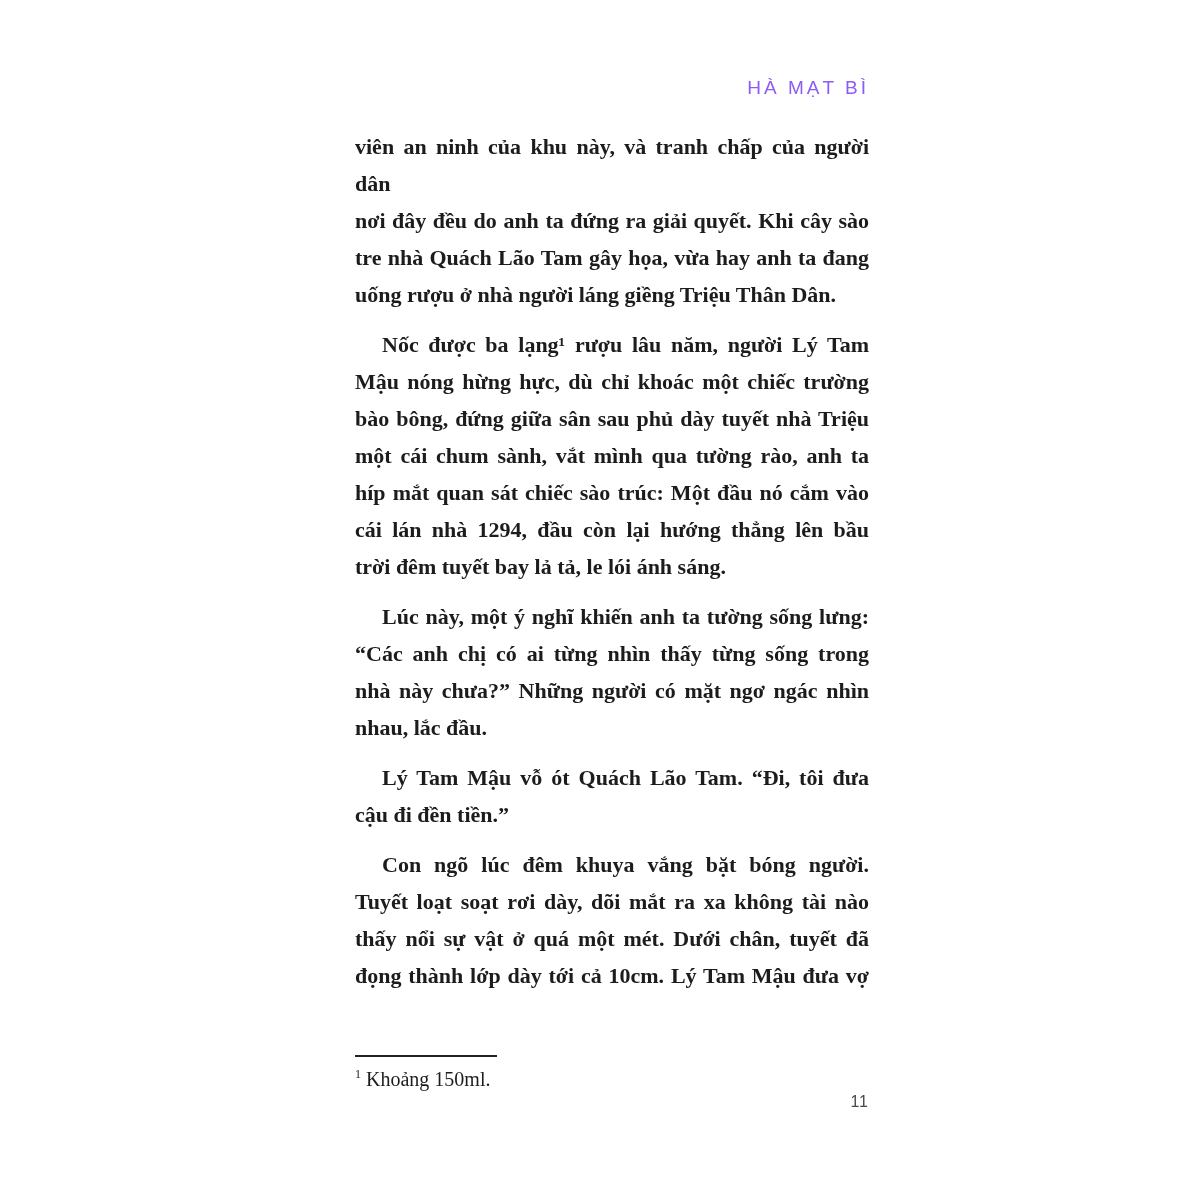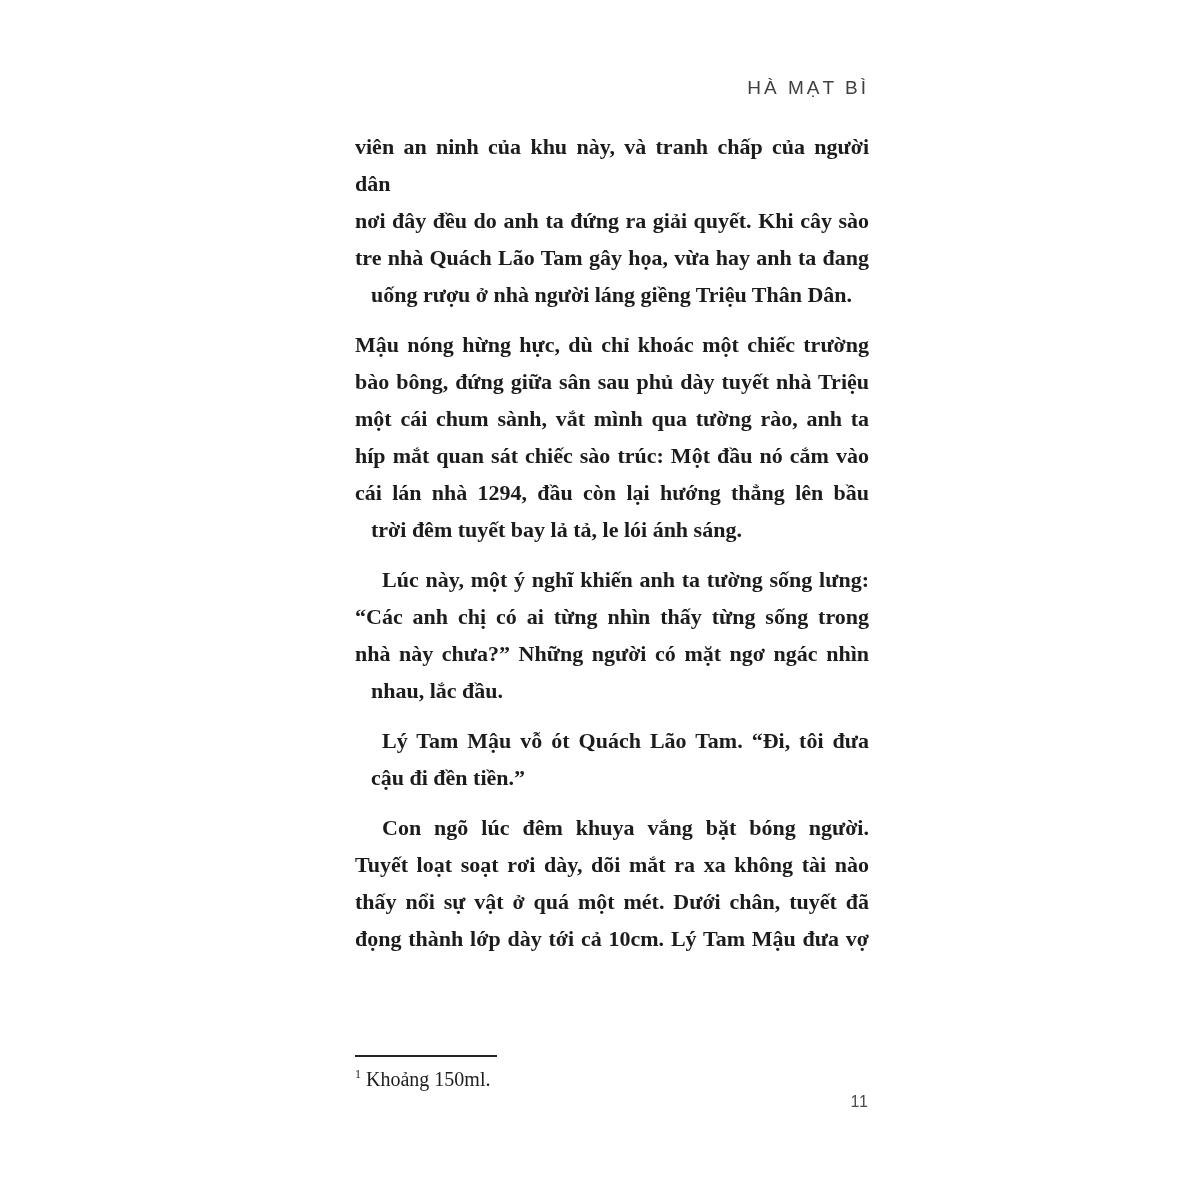--- a/index.html
+++ b/index.html
@@ -19,21 +19,21 @@
   .running-header {
     position: absolute;
     top: 77px;
     left: 355px;
     width: 514px;
     text-align: right;
     font-family: "Liberation Sans", "DejaVu Sans", sans-serif;
     font-size: 19px;
     font-weight: 400;
     letter-spacing: 3px;
-    color: #404040;
+    color: #8b5cf6;
     white-space: nowrap;
   }
   .body-text {
     position: absolute;
     left: 355px;
     top: 128px;
     width: 514px;
     font-size: 22px;
     line-height: 37px;
   }
@@ -45,21 +45,20 @@
   .line {
     display: block;
     text-align: justify;
     text-align-last: justify;
   }
   .line.indent {
     text-indent: 27px;
   }
   .line.no-stretch {
     text-align-last: left;
-    margin-left: 16px;
   }
   .footnote {
     position: absolute;
     left: 355px;
     top: 1055px;
     width: 514px;
     font-size: 20px;
     line-height: 28px;
     color: #1c1c1c;
   }
@@ -93,20 +92,21 @@
   <div class="running-header">HÀ MẠT BÌ</div>
 
   <main class="body-text">
       <p>
         <span class="line">viên an ninh của khu này, và tranh chấp của người dân</span>
         <span class="line">nơi đây đều do anh ta đứng ra giải quyết. Khi cây sào</span>
         <span class="line">tre nhà Quách Lão Tam gây họa, vừa hay anh ta đang</span>
         <span class="line no-stretch">uống rượu ở nhà người láng giềng Triệu Thân Dân.</span>
       </p>
       <p>
+        <span class="line indent">Nốc được ba lạng¹ rượu lâu năm, người Lý Tam</span>
         <span class="line">Mậu nóng hừng hực, dù chỉ khoác một chiếc trường</span>
         <span class="line">bào bông, đứng giữa sân sau phủ dày tuyết nhà Triệu</span>
         <span class="line">một cái chum sành, vắt mình qua tường rào, anh ta</span>
         <span class="line">híp mắt quan sát chiếc sào trúc: Một đầu nó cắm vào</span>
         <span class="line">cái lán nhà 1294, đầu còn lại hướng thẳng lên bầu</span>
         <span class="line no-stretch">trời đêm tuyết bay lả tả, le lói ánh sáng.</span>
       </p>
       <p>
         <span class="line indent">Lúc này, một ý nghĩ khiến anh ta tường sống lưng:</span>
         <span class="line">“Các anh chị có ai từng nhìn thấy từng sống trong</span>

